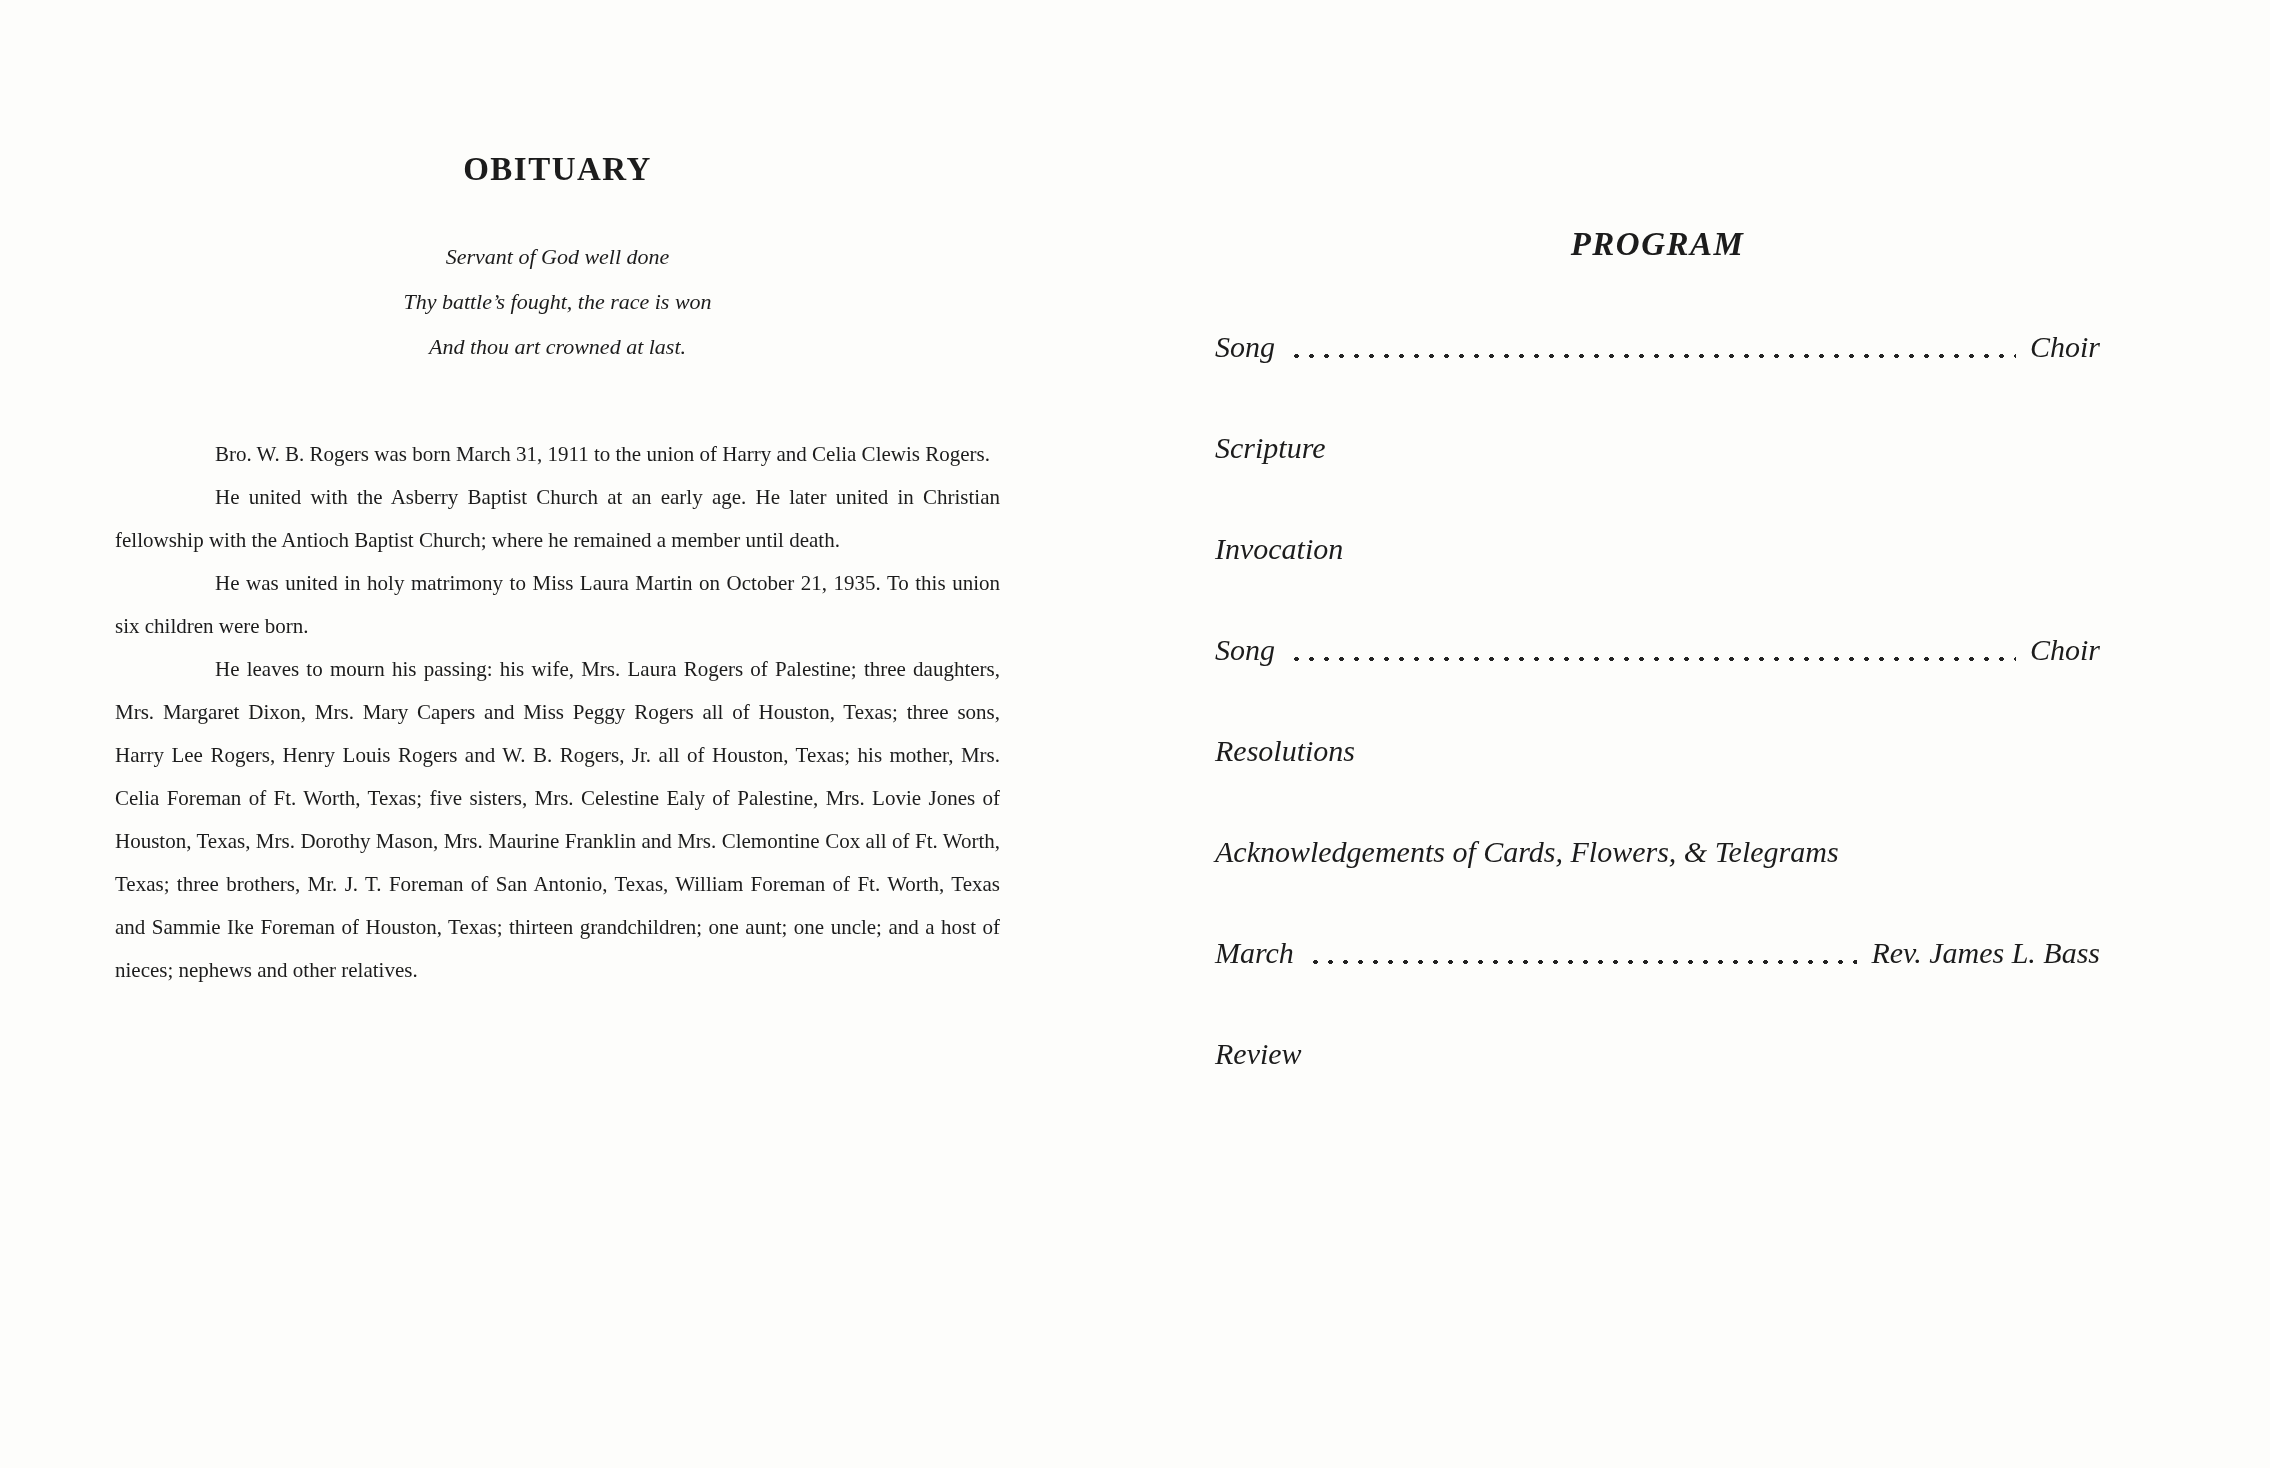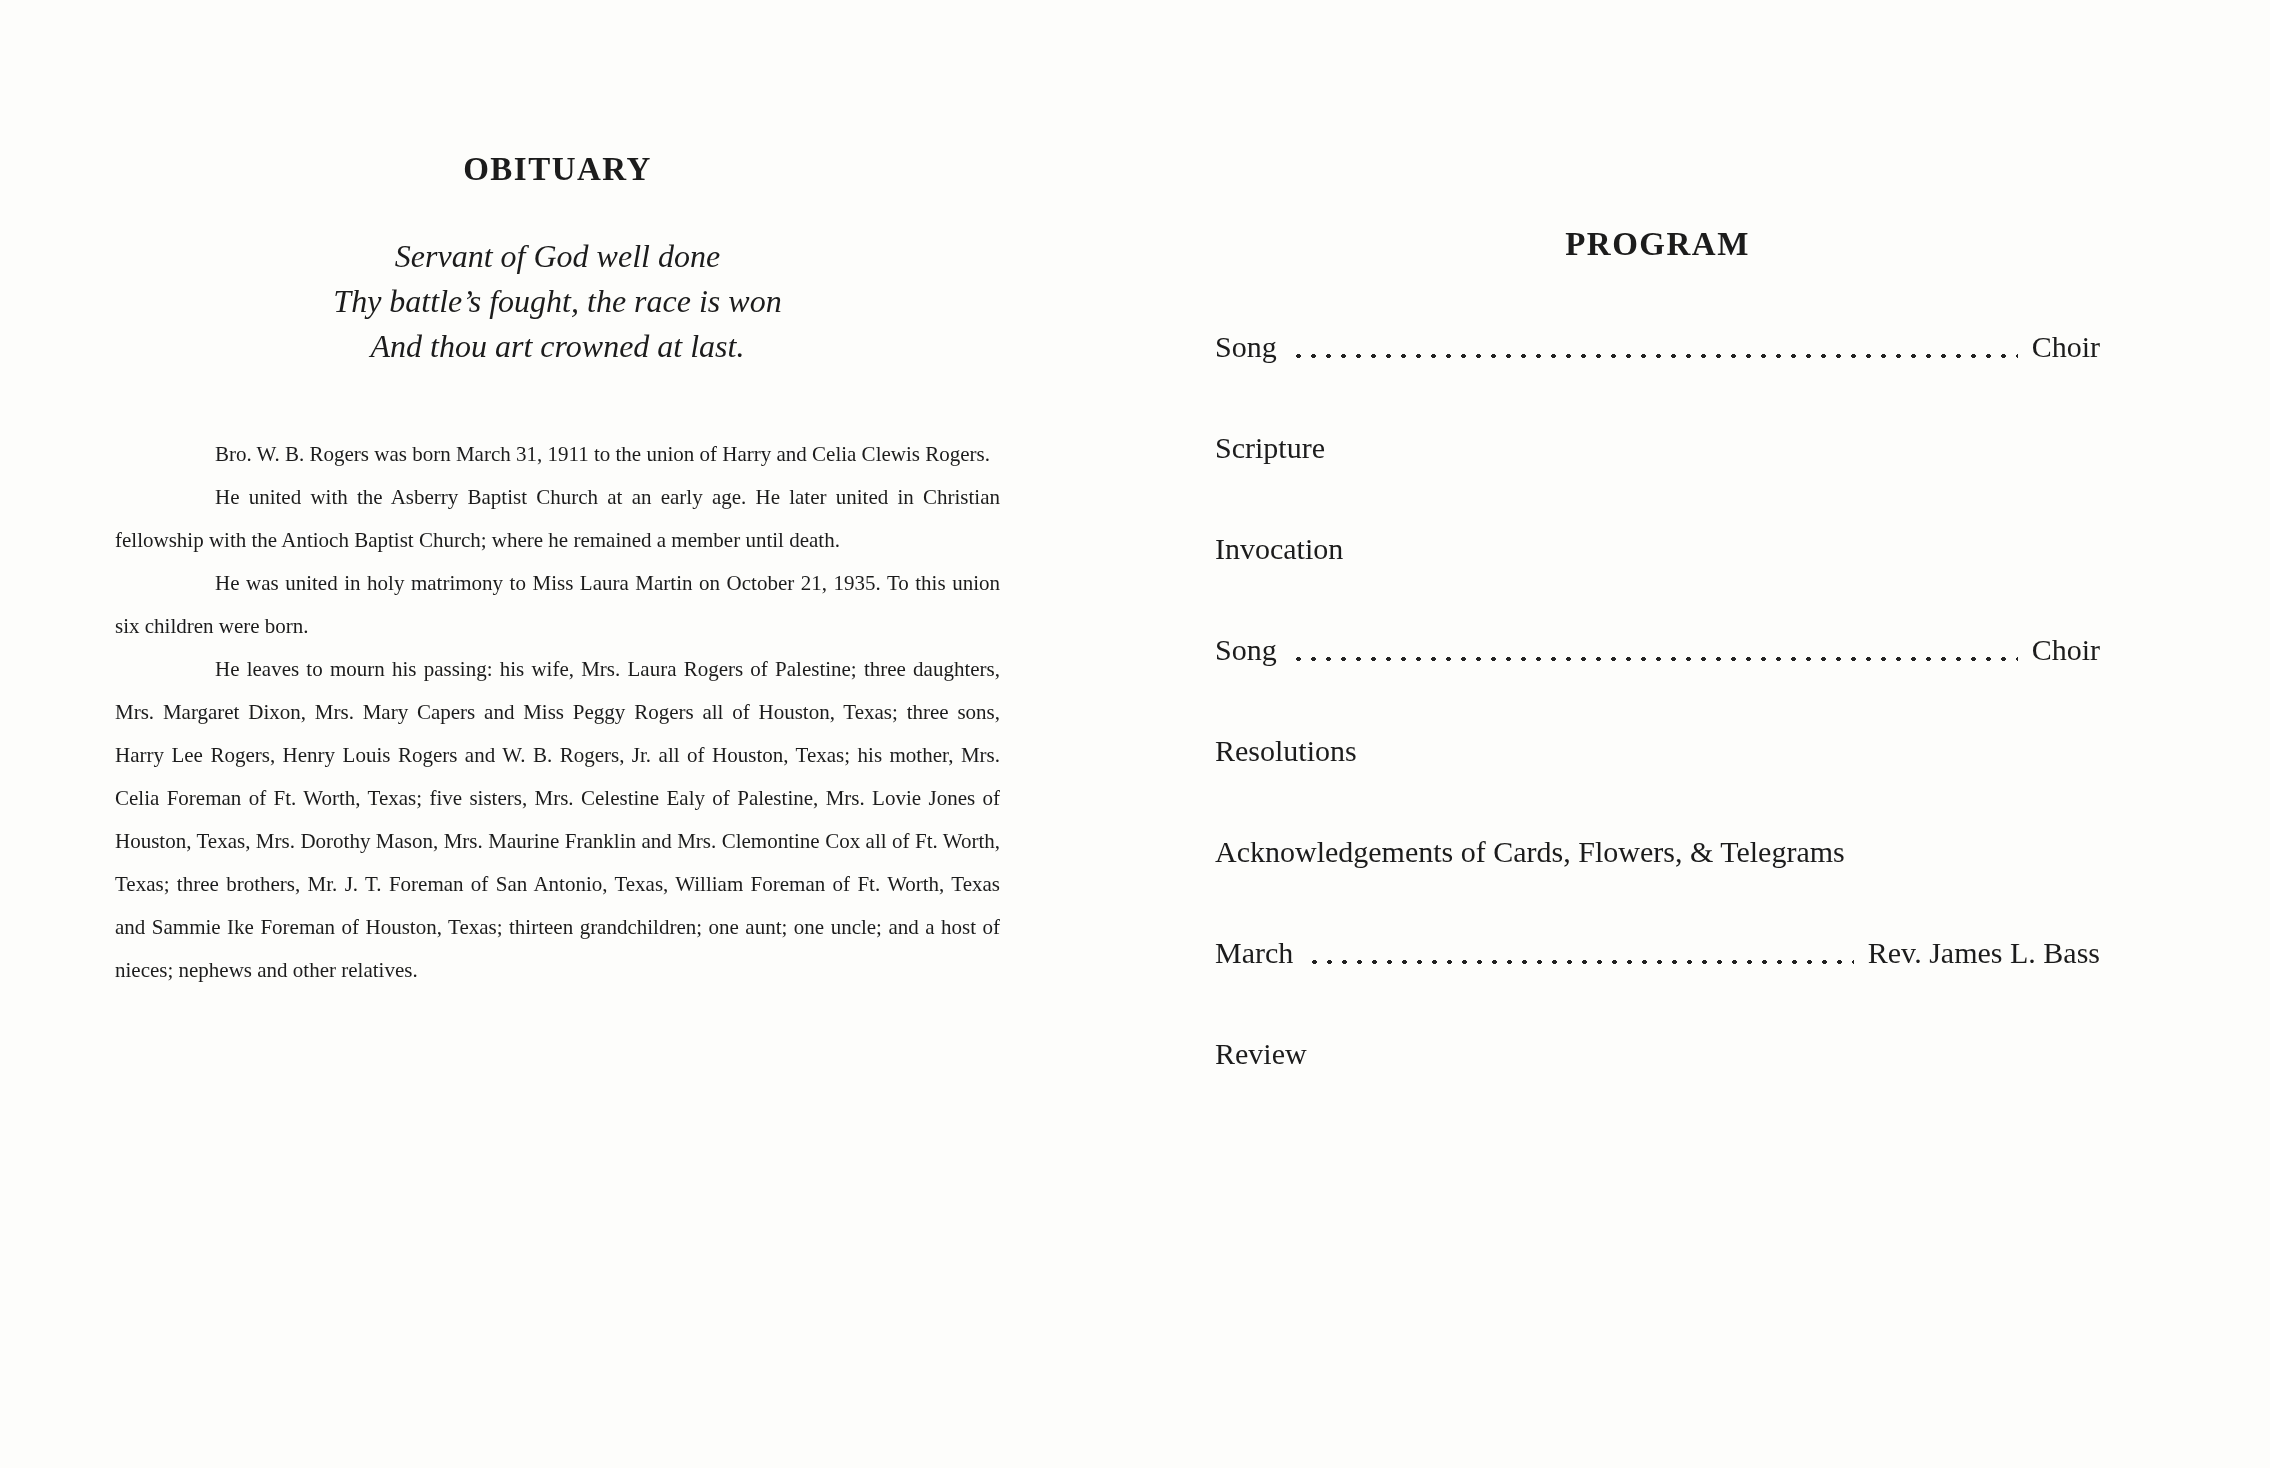--- a/index.html
+++ b/index.html
@@ -33,40 +33,41 @@
     text-align: center;
     font-weight: bold;
     font-size: 33px;
     line-height: 38px;
     letter-spacing: 1.5px;
   }
   .poem {
     margin-top: 46px;
     text-align: center;
     font-style: italic;
-    font-size: 32px;
+    font-size: 22px;
     line-height: 45px;
   }
   .body-text {
     margin-top: 64px;
     font-size: 21px;
     line-height: 43px;
     text-align: justify;
   }
   .body-text p {
     margin: 0;
     text-indent: 100px;
   }
 
   
   .right-page {
     position: absolute;
     left: 1215px;
     top: 0;
     width: 885px;
+    font-style: italic;
   }
   .prog-title {
     margin-top: 225px;
     text-align: center;
     font-weight: bold;
     font-size: 33px;
     line-height: 38px;
     letter-spacing: 1.5px;
   }
   .prog-list {

